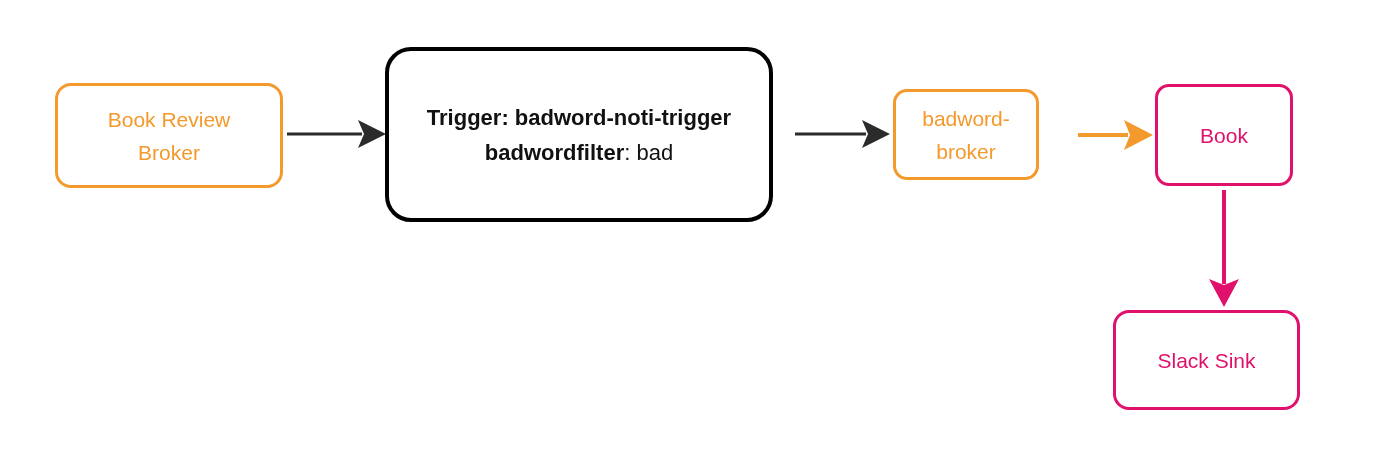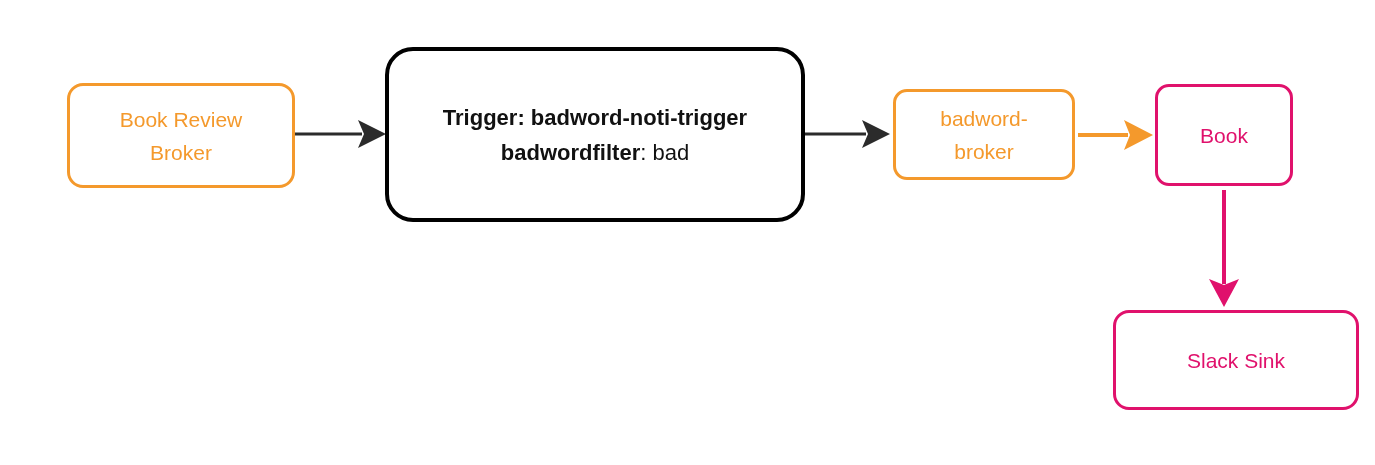--- a/index.html
+++ b/index.html
@@ -43,25 +43,25 @@
     font-size:21px;
     line-height:33px;
   }
   .node-trigger{
     border:4px solid var(--node-black);
     color:var(--text-black);
     border-radius:26px;
     font-size:22px;
     line-height:35px;
   }
-  #node-book-review-broker{left:55px;top:83px;width:228px;height:105px;margin-left:12px;}
-  #node-trigger{left:385px;top:47px;width:420px;height:175px;border-radius:28px;}
-  #node-badword-broker{left:893px;top:89px;width:182px;height:91px;border-radius:14px;text-align:right;}
+  #node-book-review-broker{left:55px;top:83px;width:228px;height:105px;}
+  #node-trigger{left:385px;top:47px;width:388px;height:175px;}
+  #node-badword-broker{left:893px;top:89px;width:146px;height:91px;border-radius:14px;text-align:right;}
   #node-pipe{left:1155px;top:84px;width:138px;height:102px;border-radius:14px;}
-  #node-slack-sink{left:1113px;top:310px;width:246px;height:100px;}
+  #node-slack-sink{left:1113px;top:310px;width:187px;height:100px;}
   .arrows{
     position:absolute;
     left:0;top:0;
     width:1375px;height:465px;
     pointer-events:none;
   }
   .edge-dark line{stroke:var(--arrow-dark);stroke-width:3;}
   .edge-dark polygon{fill:var(--arrow-dark);}
   .edge-orange line{stroke:var(--orange);stroke-width:4;}
   .edge-orange polygon{fill:var(--orange);}

